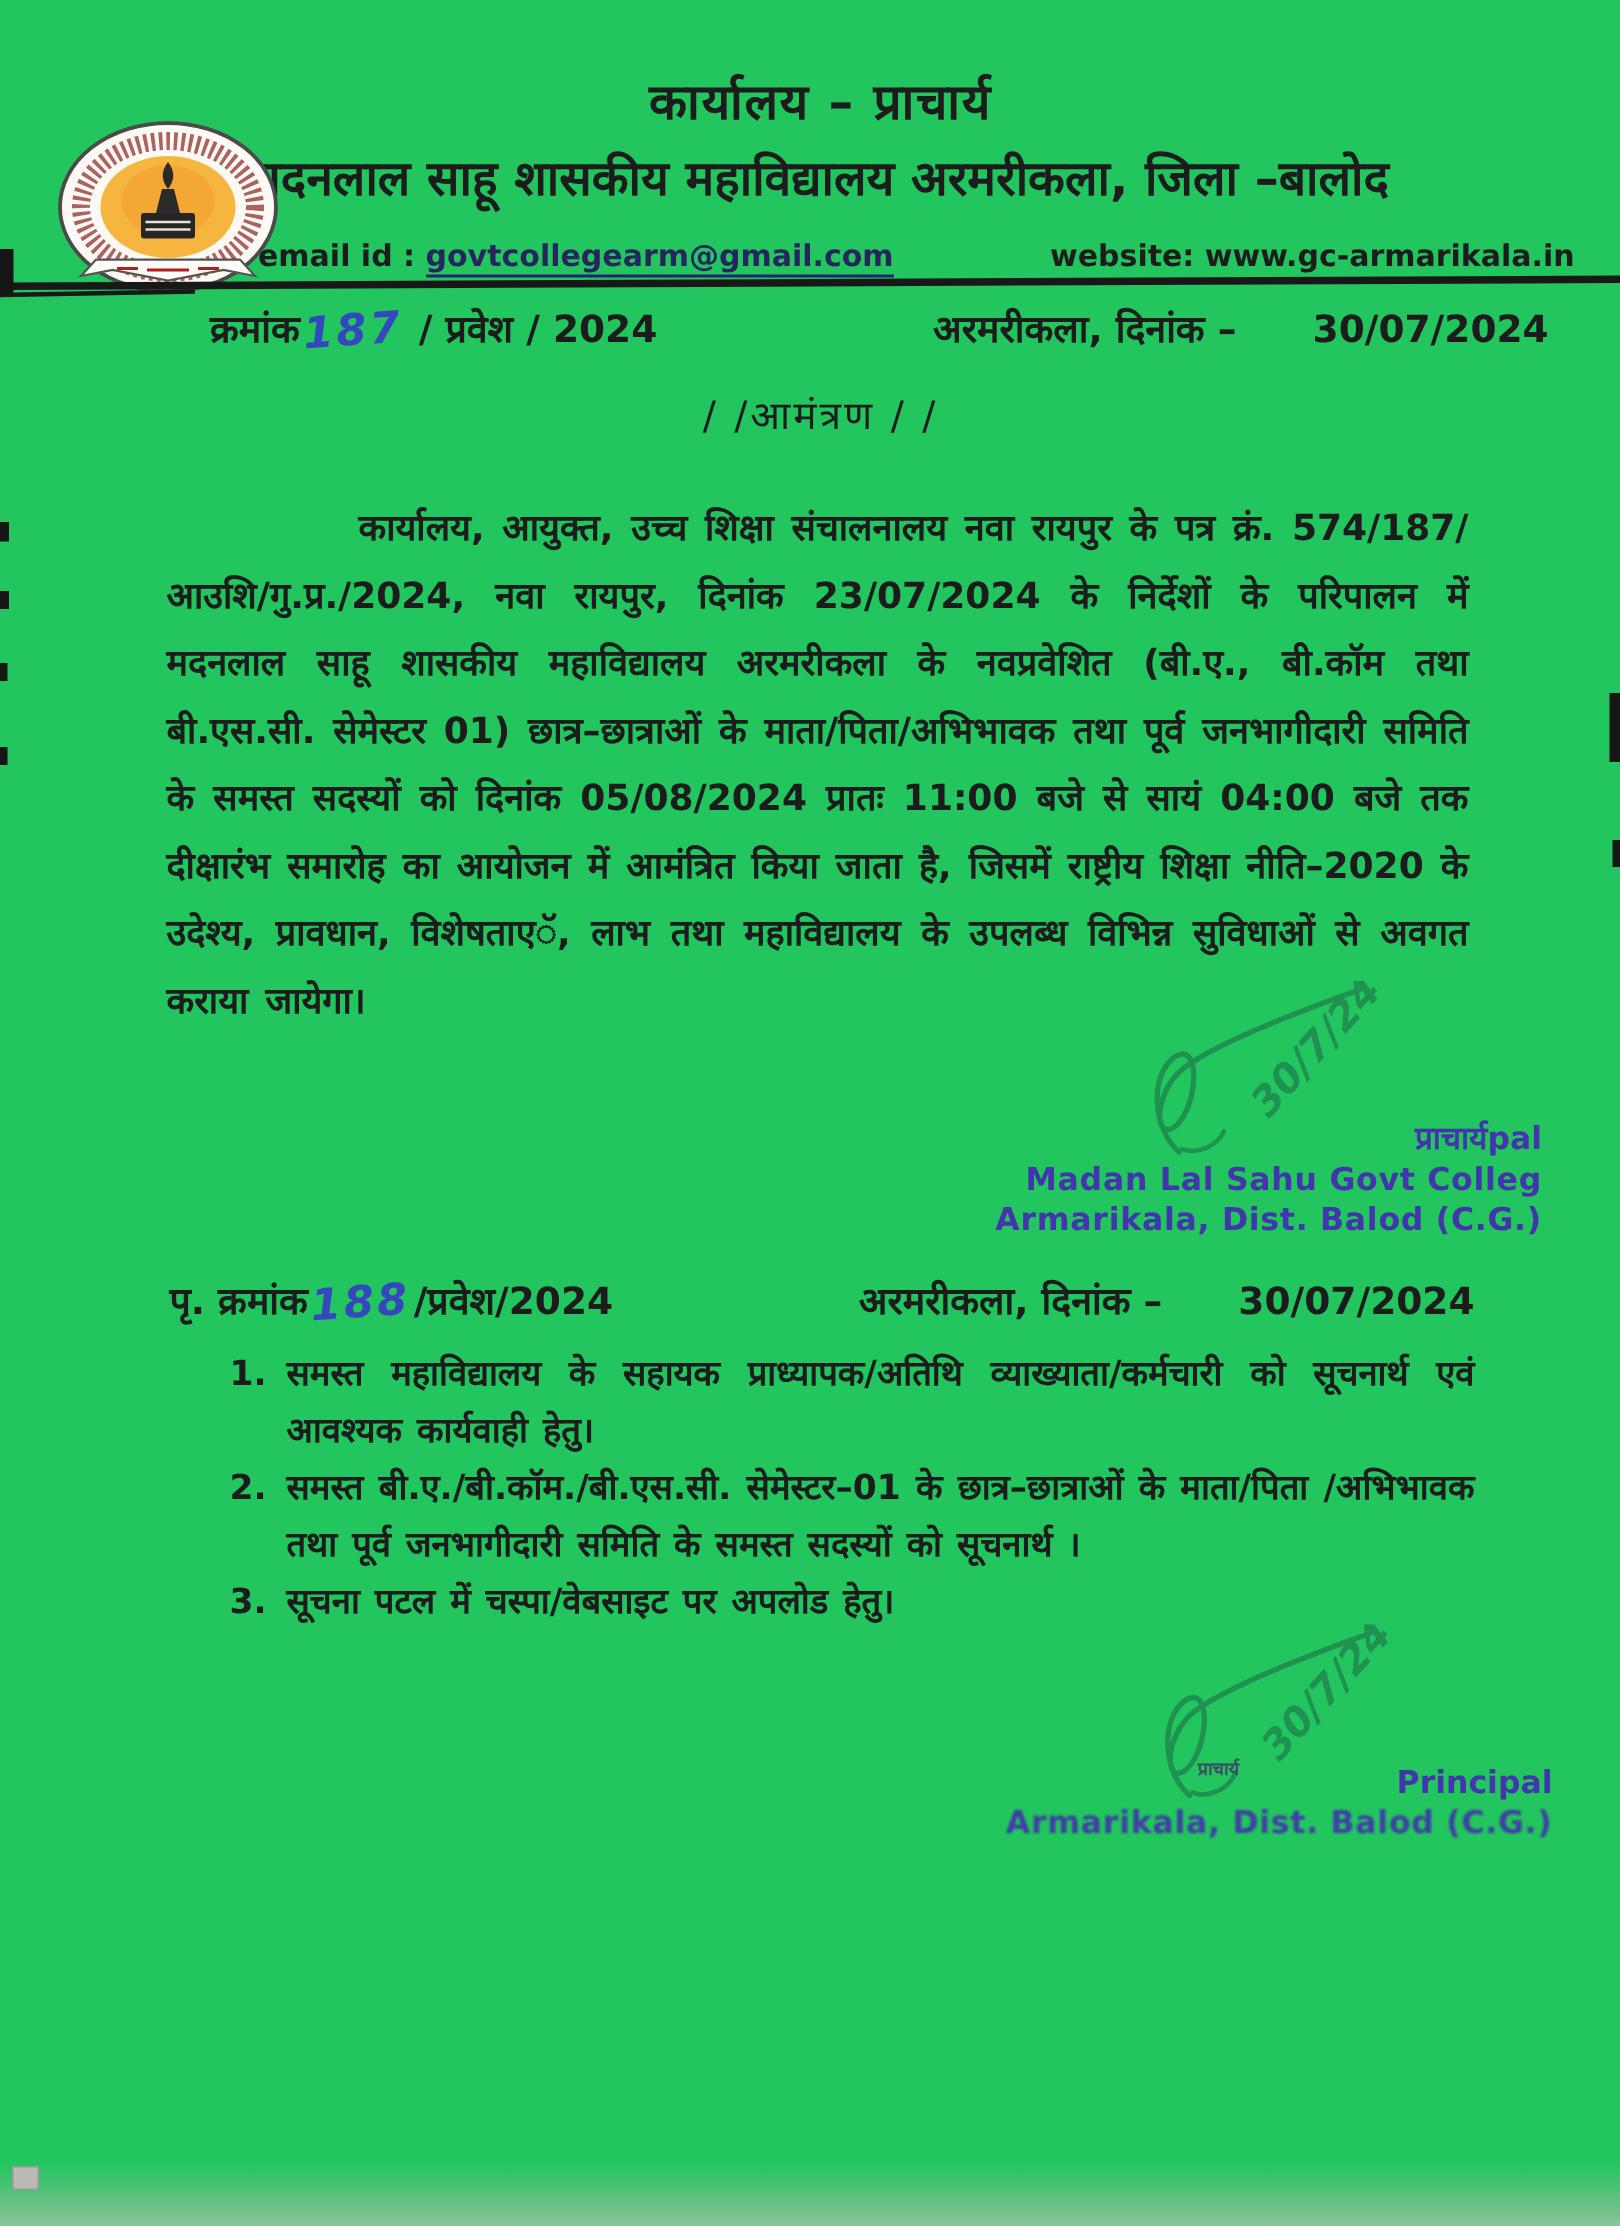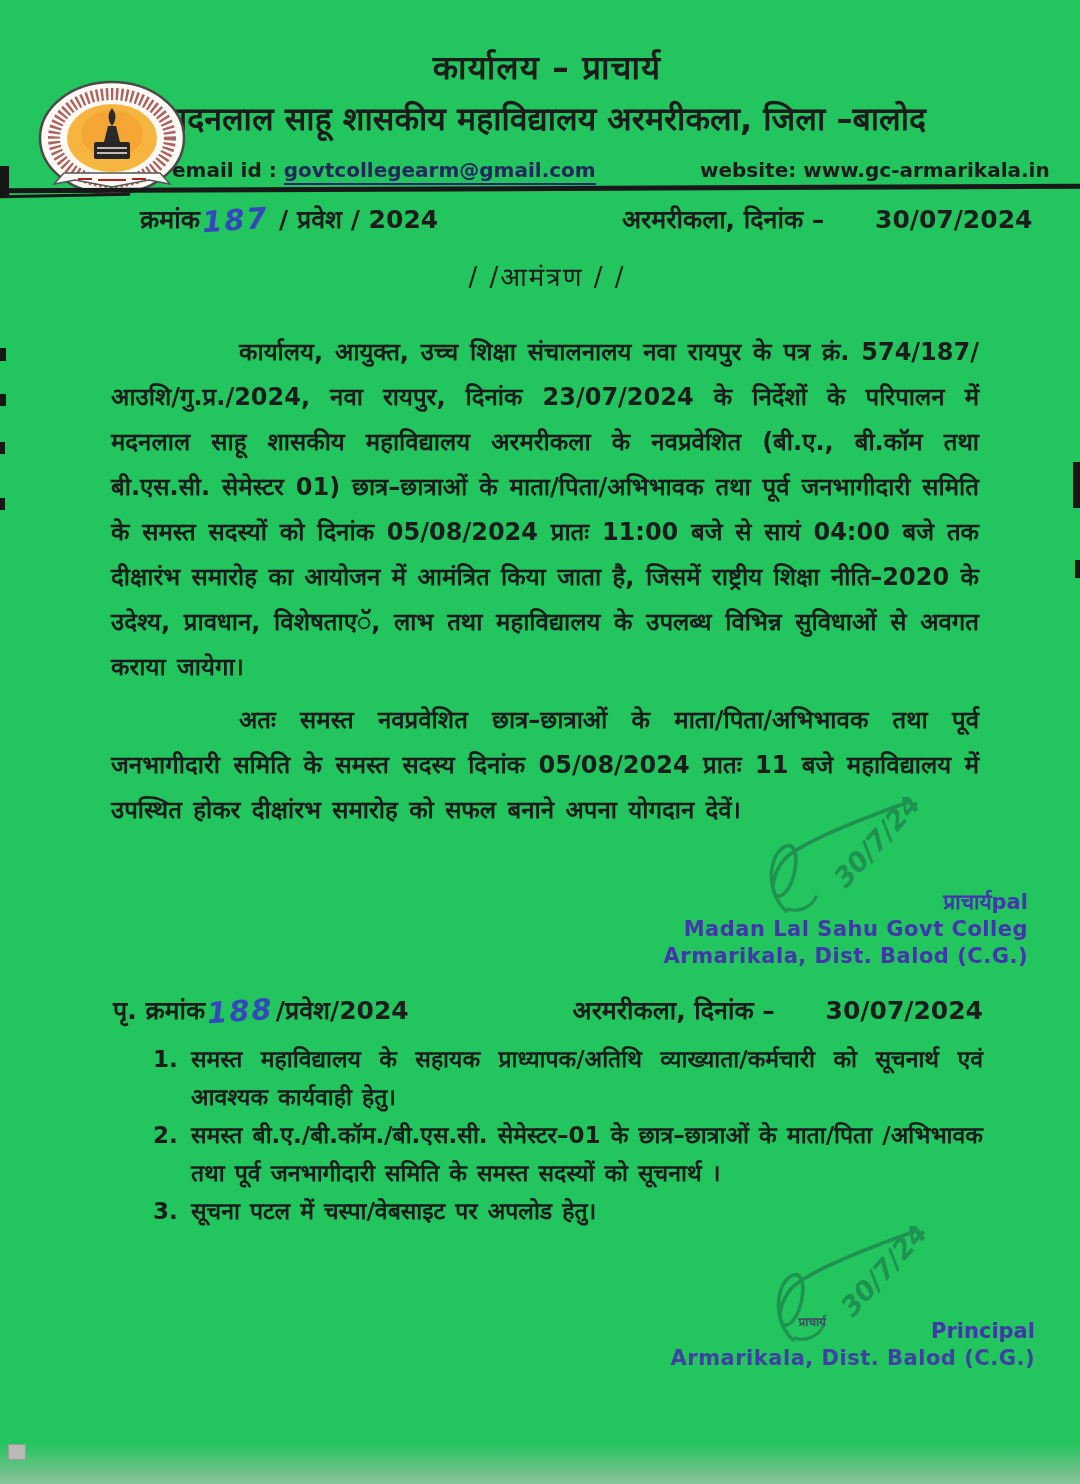--- a/index.html
+++ b/index.html
@@ -138,21 +138,20 @@
       <span class="ref-date">30/07/2024</span>
     </span>
   </div>
 
   <div class="subject">/ /आमंत्रण / /</div>
 
   <div class="flow">
 
     <p class="para indent">कार्यालय, आयुक्त, उच्च शिक्षा संचालनालय नवा रायपुर के पत्र क्रं. 574/187/आउशि/गु.प्र./2024, नवा रायपुर, दिनांक 23/07/2024 के निर्देशों के परिपालन में मदनलाल साहू शासकीय महाविद्यालय अरमरीकला के नवप्रवेशित (बी.ए., बी.कॉम तथा बी.एस.सी. सेमेस्टर 01) छात्र–छात्राओं के माता/पिता/अभिभावक तथा पूर्व जनभागीदारी समिति के समस्त सदस्यों को दिनांक 05/08/2024 प्रातः 11:00 बजे से सायं 04:00 बजे तक दीक्षारंभ समारोह का आयोजन में आमंत्रित किया जाता है, जिसमें राष्ट्रीय शिक्षा नीति–2020 के उदेश्य, प्रावधान, विशेषताएॅ, लाभ तथा महाविद्यालय के उपलब्ध विभिन्न सुविधाओं से अवगत कराया जायेगा।</p>
 
-    <p class="para indent">अतः समस्त नवप्रवेशित छात्र–छात्राओं के माता/पिता/अभिभावक तथा पूर्व जनभागीदारी समिति के समस्त सदस्य दिनांक 05/08/2024 प्रातः 11 बजे महाविद्यालय में उपस्थित होकर दीक्षांरभ समारोह को सफल बनाने अपना योगदान देवें।</p>
 
     <div class="sig-block first">
       <svg class="sig-art" width="260" height="128" viewBox="0 0 260 128" xmlns="http://www.w3.org/2000/svg">
         <path d="M58,114 C40,98 38,62 56,50 C74,40 70,88 54,98 C40,106 42,70 64,56 C84,42 122,26 178,6" fill="none" stroke="#1f9150" stroke-width="3.5" stroke-linecap="round"></path>
         <path d="M60,112 C70,116 84,110 88,100" fill="none" stroke="#1f9150" stroke-width="3" stroke-linecap="round"></path>
         <text x="118" y="92" transform="rotate(-48 118 92)" fill="#1f9150" font-size="27" font-style="italic" font-weight="bold">30/7/24</text>
       </svg>
       <div class="stamp">
         <div class="stamp-line1">प्राचार्यpal</div>
         <div class="stamp-line">Madan Lal Sahu Govt Colleg</div>

